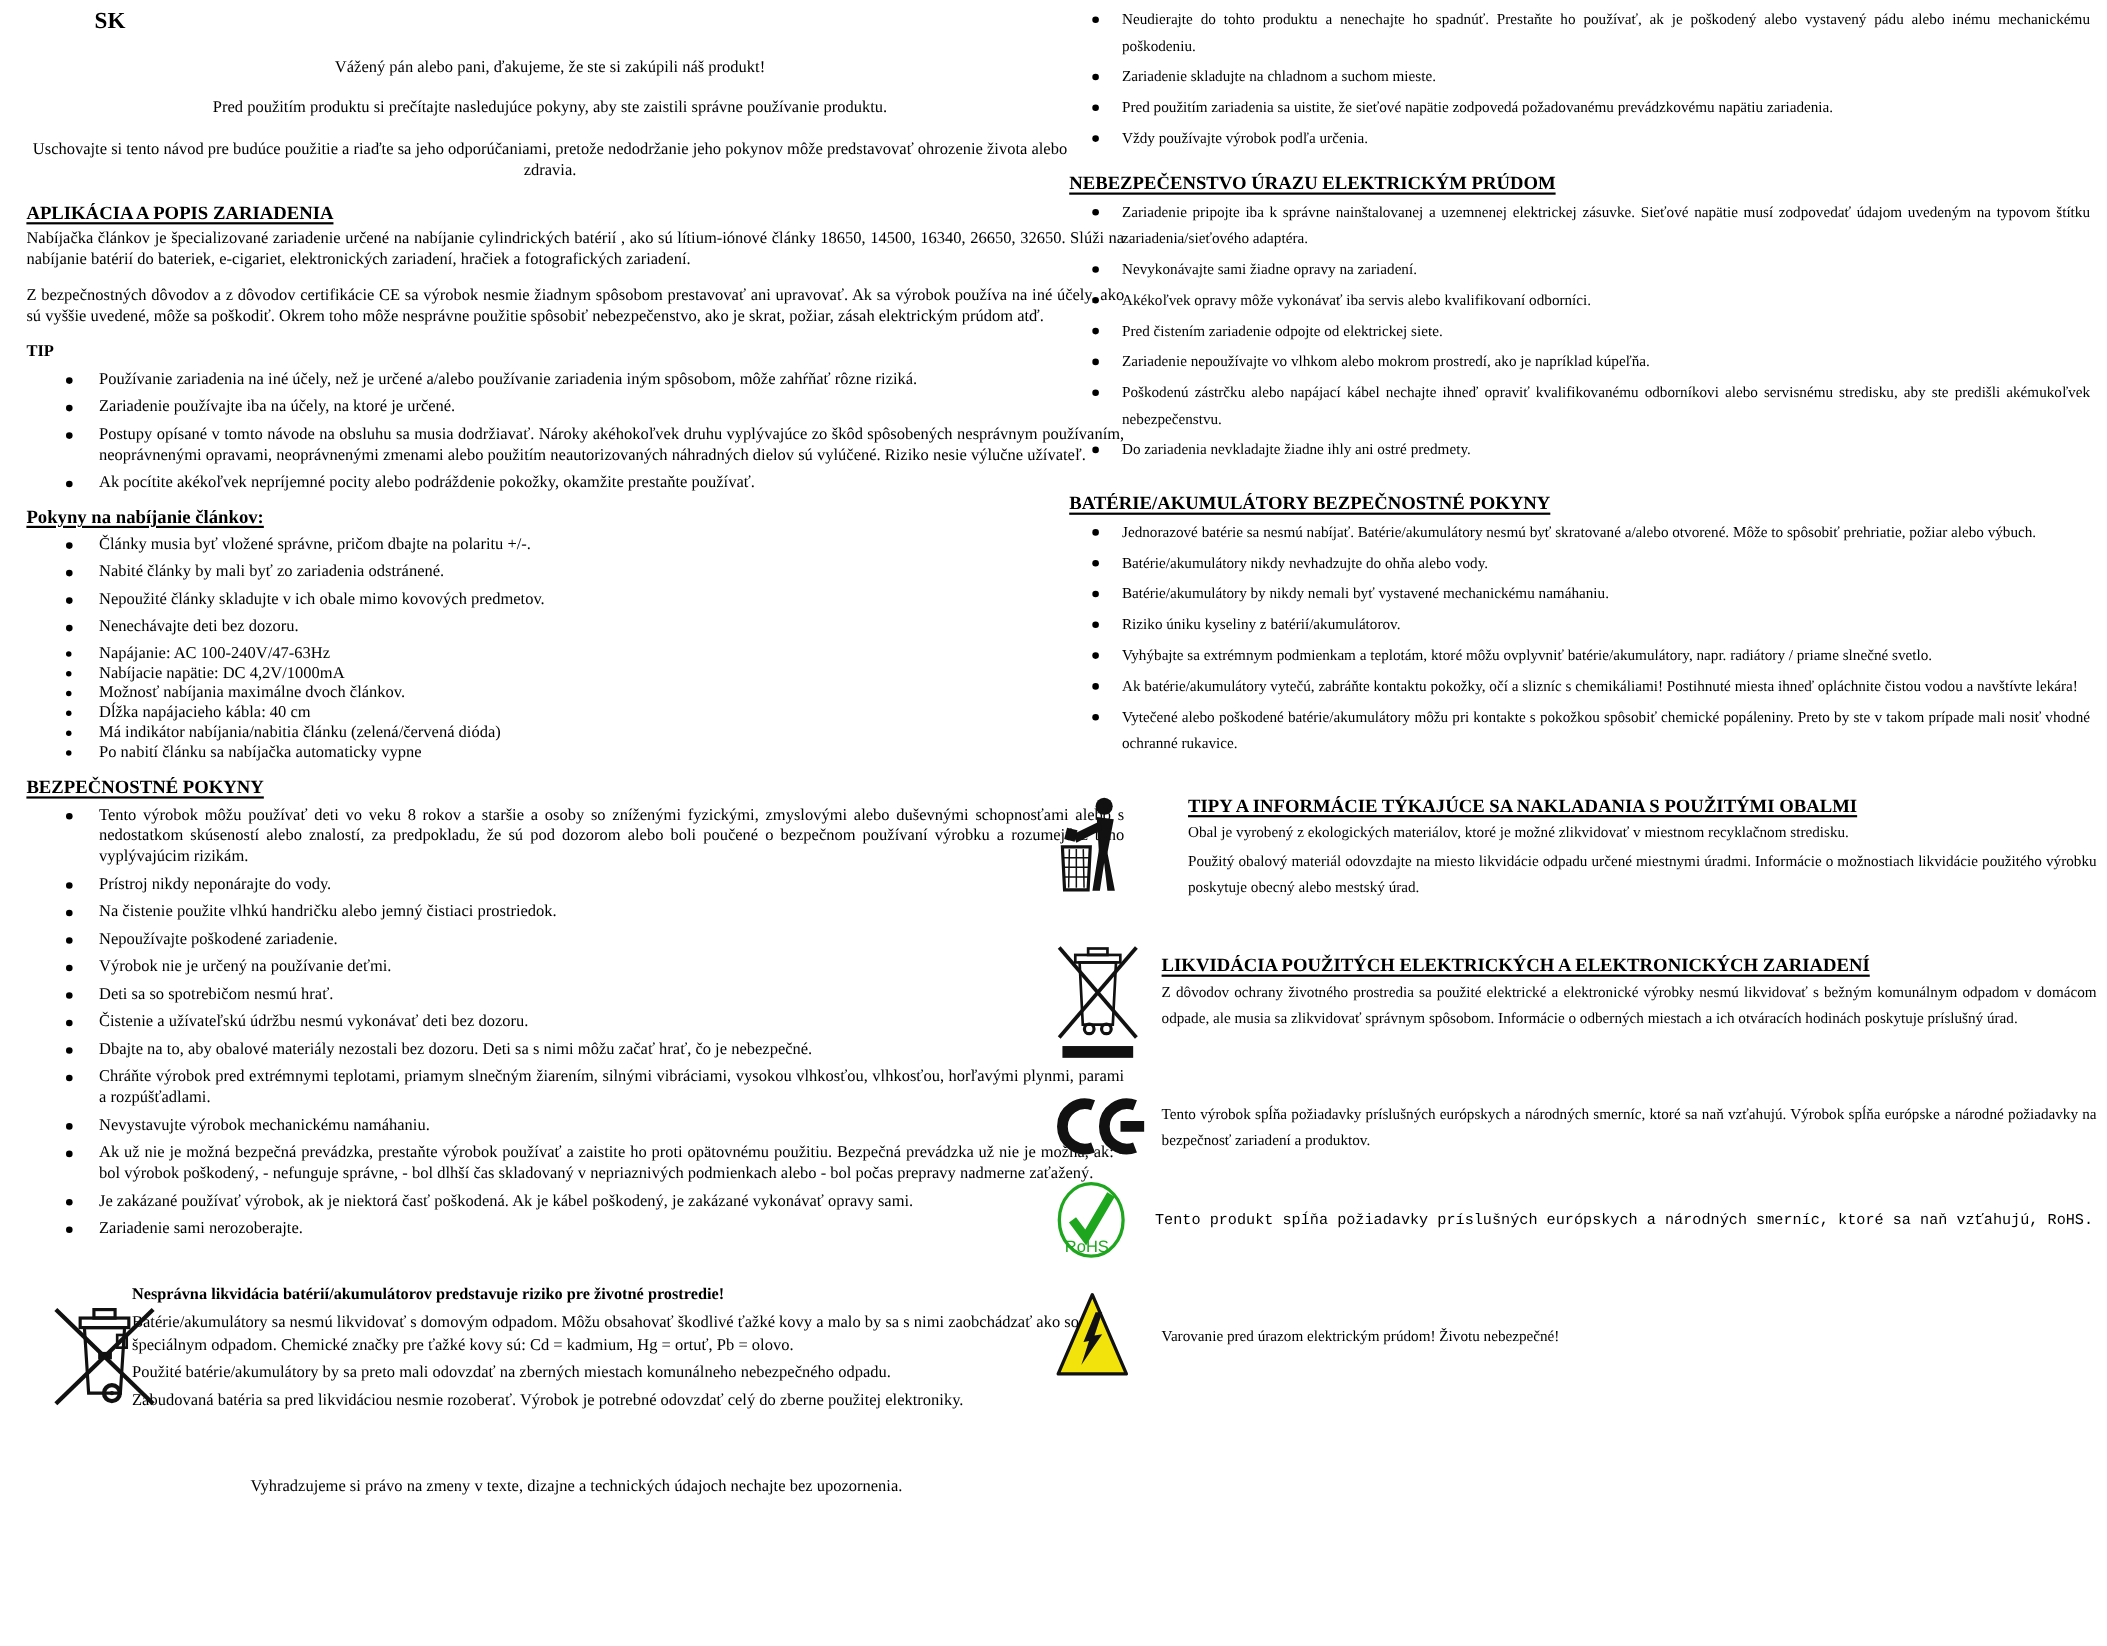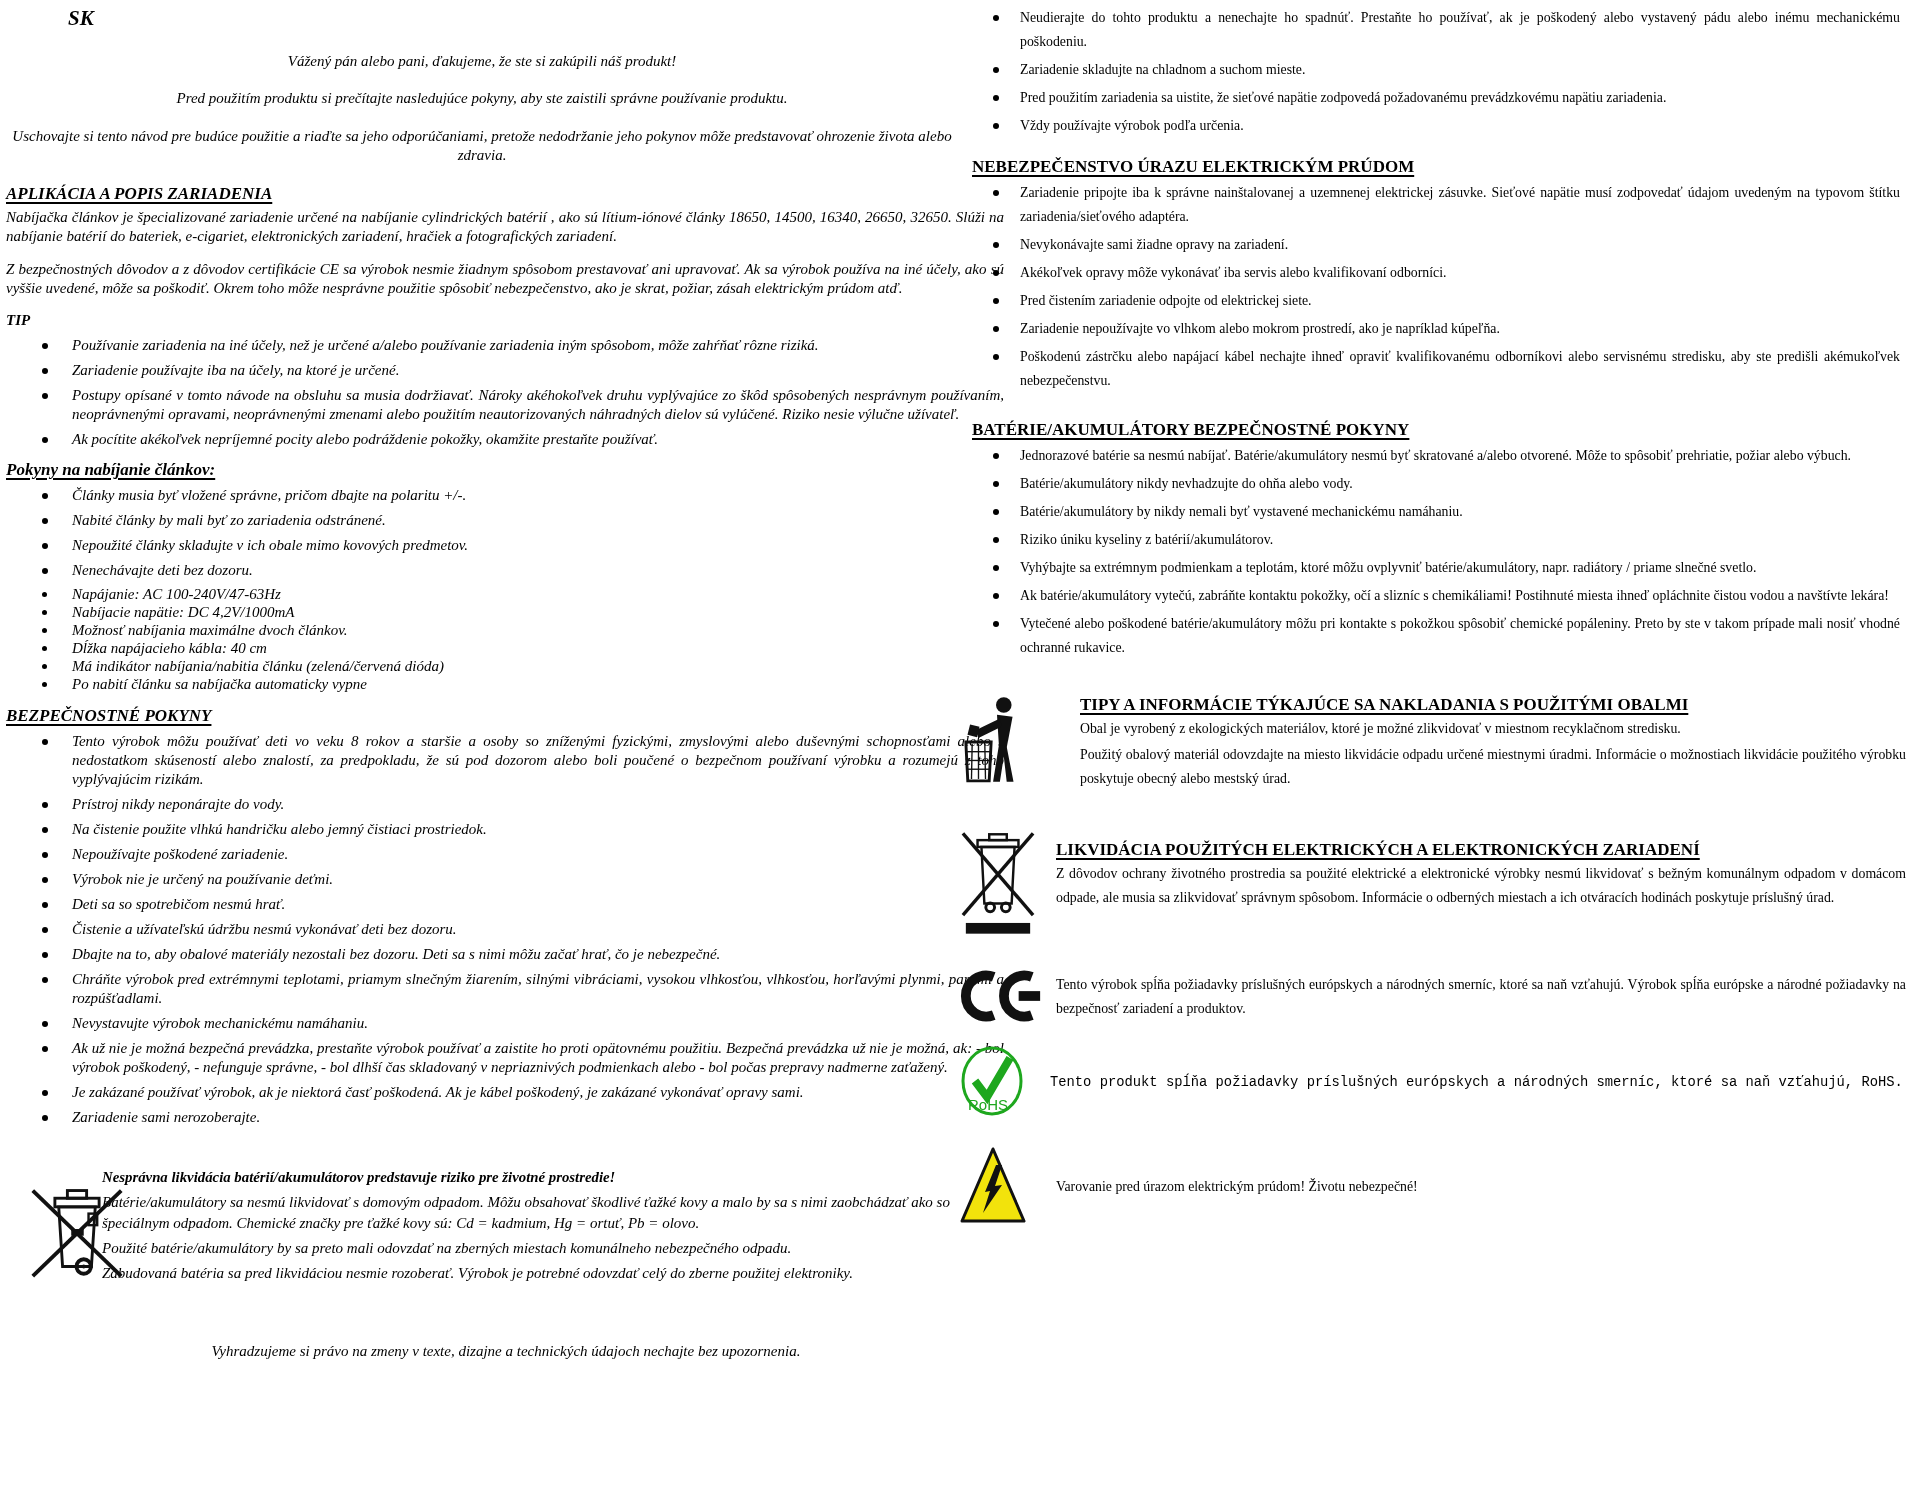--- a/index.html
+++ b/index.html
@@ -3,21 +3,21 @@
 <meta charset="utf-8">
 <style>
   * { margin:0; padding:0; box-sizing:border-box; }
   html,body { background:#ffffff; }
   body {
     width:1915px; height:1496px; position:relative; overflow:hidden;
     font-family:"Liberation Serif","DejaVu Serif",serif;
     color:#000; font-size:15px;
   }
   .col { position:absolute; top:0; }
-  .col-left  { left:6px;   width:1004px;font-style:italic; }
+  .col-left  { left:24px;   width:1004px; }
   .col-right { left:960px; width:946px; font-size:13.8px; }
 
   
   .lang { font-weight:bold; font-size:21px; margin:6px 0 0 62px; }
   .intro { width:952px; text-align:center; }
   .intro p:nth-child(1){ margin-top:22px; }
   .intro p:nth-child(2){ margin-top:20px; }
   .intro p:nth-child(3){ margin-top:20px; line-height:19px; }
   h2.sec {
     font-size:17px; font-weight:bold; text-decoration:underline;
@@ -180,20 +180,21 @@
 
   <h2 class="sec">NEBEZPEČENSTVO ÚRAZU ELEKTRICKÝM PRÚDOM</h2>
   <ul class="rlist">
 
   <li>Zariadenie pripojte iba k správne nainštalovanej a uzemnenej elektrickej zásuvke. Sieťové napätie musí zodpovedať údajom uvedeným na typovom štítku zariadenia/sieťového adaptéra.</li>
       <li>Nevykonávajte sami žiadne opravy na zariadení.</li>
       <li>Akékoľvek opravy môže vykonávať iba servis alebo kvalifikovaní odborníci.</li>
       <li>Pred čistením zariadenie odpojte od elektrickej siete.</li>
       <li>Zariadenie nepoužívajte vo vlhkom alebo mokrom prostredí, ako je napríklad kúpeľňa.</li>
       <li>Poškodenú zástrčku alebo napájací kábel nechajte ihneď opraviť kvalifikovanému odborníkovi alebo servisnému stredisku, aby ste predišli akémukoľvek nebezpečenstvu.</li>
+      <li>Do zariadenia nevkladajte žiadne ihly ani ostré predmety.</li>
     </ul>
 
   <h2 class="sec gap">BATÉRIE/AKUMULÁTORY BEZPEČNOSTNÉ POKYNY</h2>
   <ul class="rlist">
 
       <li>Jednorazové batérie sa nesmú nabíjať. Batérie/akumulátory nesmú byť skratované a/alebo otvorené. Môže to spôsobiť prehriatie, požiar alebo výbuch.</li>
       <li>Batérie/akumulátory nikdy nevhadzujte do ohňa alebo vody.</li>
       <li>Batérie/akumulátory by nikdy nemali byť vystavené mechanickému namáhaniu.</li>
       <li>Riziko úniku kyseliny z batérií/akumulátorov.</li>
       <li>Vyhýbajte sa extrémnym podmienkam a teplotám, ktoré môžu ovplyvniť batérie/akumulátory, napr. radiátory / priame slnečné svetlo.</li>

